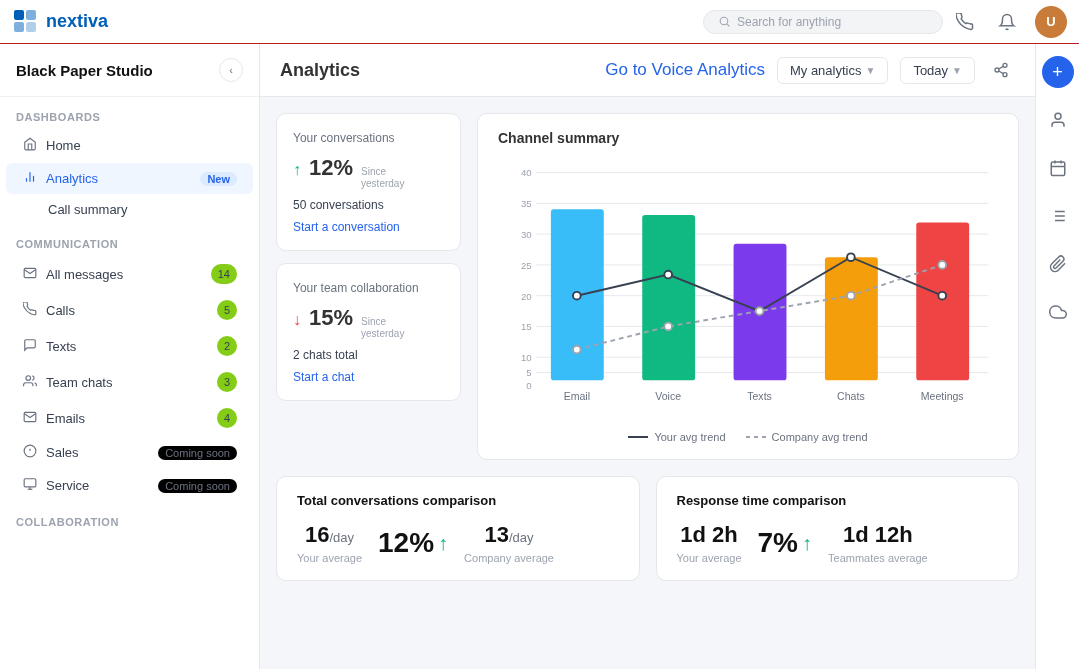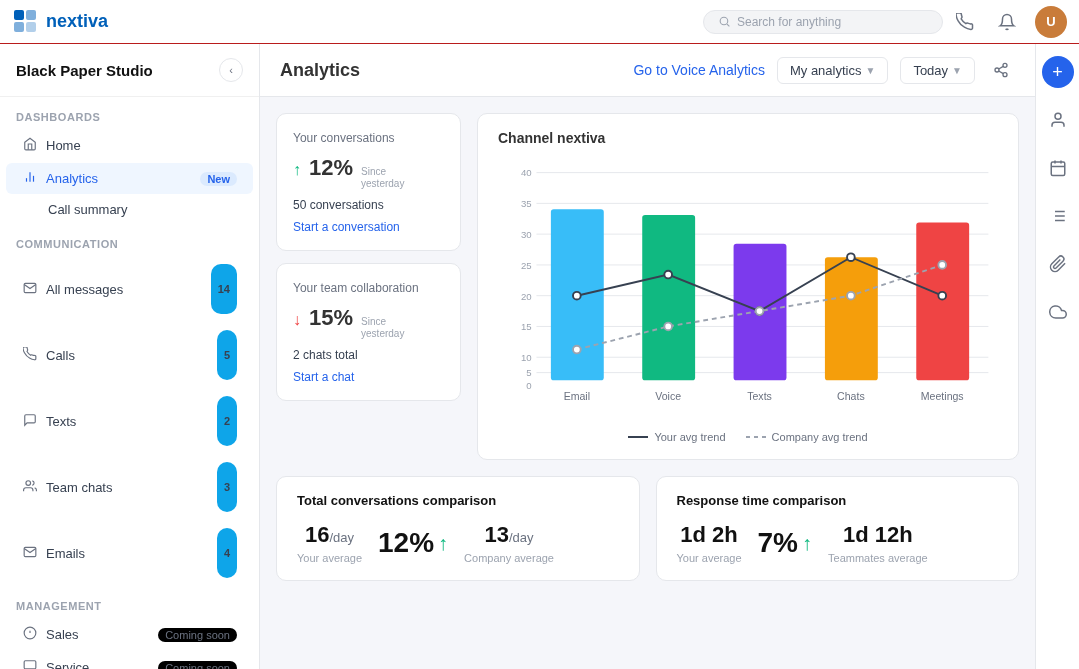--- a/index.html
+++ b/index.html
@@ -116,26 +116,26 @@
       margin: 1px 6px;
       gap: 8px;
       color: #374151;
       font-size: 13px;
     }
     .sidebar-item.active { background: #eff6ff; color: #2563eb; }
     .sidebar-item .item-icon { color: #6b7280; font-size: 14px; width: 16px; text-align: center; }
     .sidebar-item.active .item-icon { color: #2563eb; }
     .sidebar-item .item-label { flex: 1; }
     .badge {
-      background: #0ea5e9;
+      background: #84cc16;
       color: #374151;
       border-radius: 10px;
-      padding: 19px 7px;
+      padding: 4px 7px;
       font-size: 11px;
-      font-weight: 700;
+      font-weight: 400;
     }
     .badge-new {
       background: #dbeafe;
       color: #2563eb;
       border-radius: 10px;
       padding: 1px 7px;
       font-size: 11px;
       font-weight: 600;
     }
     .badge-soon {
@@ -200,21 +200,21 @@
       border-bottom: 1px solid #e5e7eb;
       gap: 12px;
     }
     .analytics-title {
       font-size: 18px;
       font-weight: 600;
       flex: 1;
     }
     .header-link {
       color: #2563eb;
-      font-size: 14px;
+      font-size: 17px;
       cursor: pointer;
       text-decoration: none;
     }
     .header-btn {
       display: flex; align-items: center; gap: 4px;
       padding: 5px 12px;
       border: 1px solid #e5e7eb;
       border-radius: 6px;
       background: #fff;
       cursor: pointer;
@@ -477,21 +477,20 @@
       <span class="item-icon">
         <svg width="14" height="14" fill="none" stroke="currentColor" stroke-width="2" viewBox="0 0 24 24">
             <path d="M4 4h16c1.1 0 2 .9 2 2v12c0 1.1-.9 2-2 2H4c-1.1 0-2-.9-2-2V6c0-1.1.9-2 2-2z"></path>
             <polyline points="22,6 12,13 2,6"></polyline>
           </svg>
       </span>
       <span class="item-label">Emails</span>
       <span class="badge">4</span>
     </div>
 
-    <div class="sidebar-section-label">Management</div>
     <div class="sidebar-item">
       <span class="item-icon">
         <svg width="14" height="14" fill="none" stroke="currentColor" stroke-width="2" viewBox="0 0 24 24">
             <circle cx="12" cy="12" r="10"></circle>
             <line x1="12" y1="8" x2="12" y2="12"></line>
             <line x1="12" y1="16" x2="12.01" y2="16"></line>
           </svg>
       </span>
       <span class="item-label">Sales</span>
       <span class="badge-soon">Coming soon</span>
@@ -562,21 +561,21 @@
               <div>Since</div>
                 <div>yesterday</div>
             </div>
           </div>
           <div class="card-sub">2 chats total</div>
           <div class="card-link">Start a chat</div>
         </div>
       </div>
 
       <div class="chart-card">
-        <div class="chart-title">Channel nextiva</div>
+        <div class="chart-title">Channel summary</div>
         <svg width="100%" height="260" viewBox="0 0 520 260">
 
           <line x1="40" y1="10" x2="510" y2="10" stroke="#e5e7eb" stroke-width="1"></line>
           <line x1="40" y1="42" x2="510" y2="42" stroke="#e5e7eb" stroke-width="1"></line>
           <line x1="40" y1="74" x2="510" y2="74" stroke="#e5e7eb" stroke-width="1"></line>
           <line x1="40" y1="106" x2="510" y2="106" stroke="#e5e7eb" stroke-width="1"></line>
           <line x1="40" y1="138" x2="510" y2="138" stroke="#e5e7eb" stroke-width="1"></line>
           <line x1="40" y1="170" x2="510" y2="170" stroke="#e5e7eb" stroke-width="1"></line>
           <line x1="40" y1="202" x2="510" y2="202" stroke="#e5e7eb" stroke-width="1"></line>
           <line x1="40" y1="218" x2="510" y2="218" stroke="#e5e7eb" stroke-width="1"></line>

